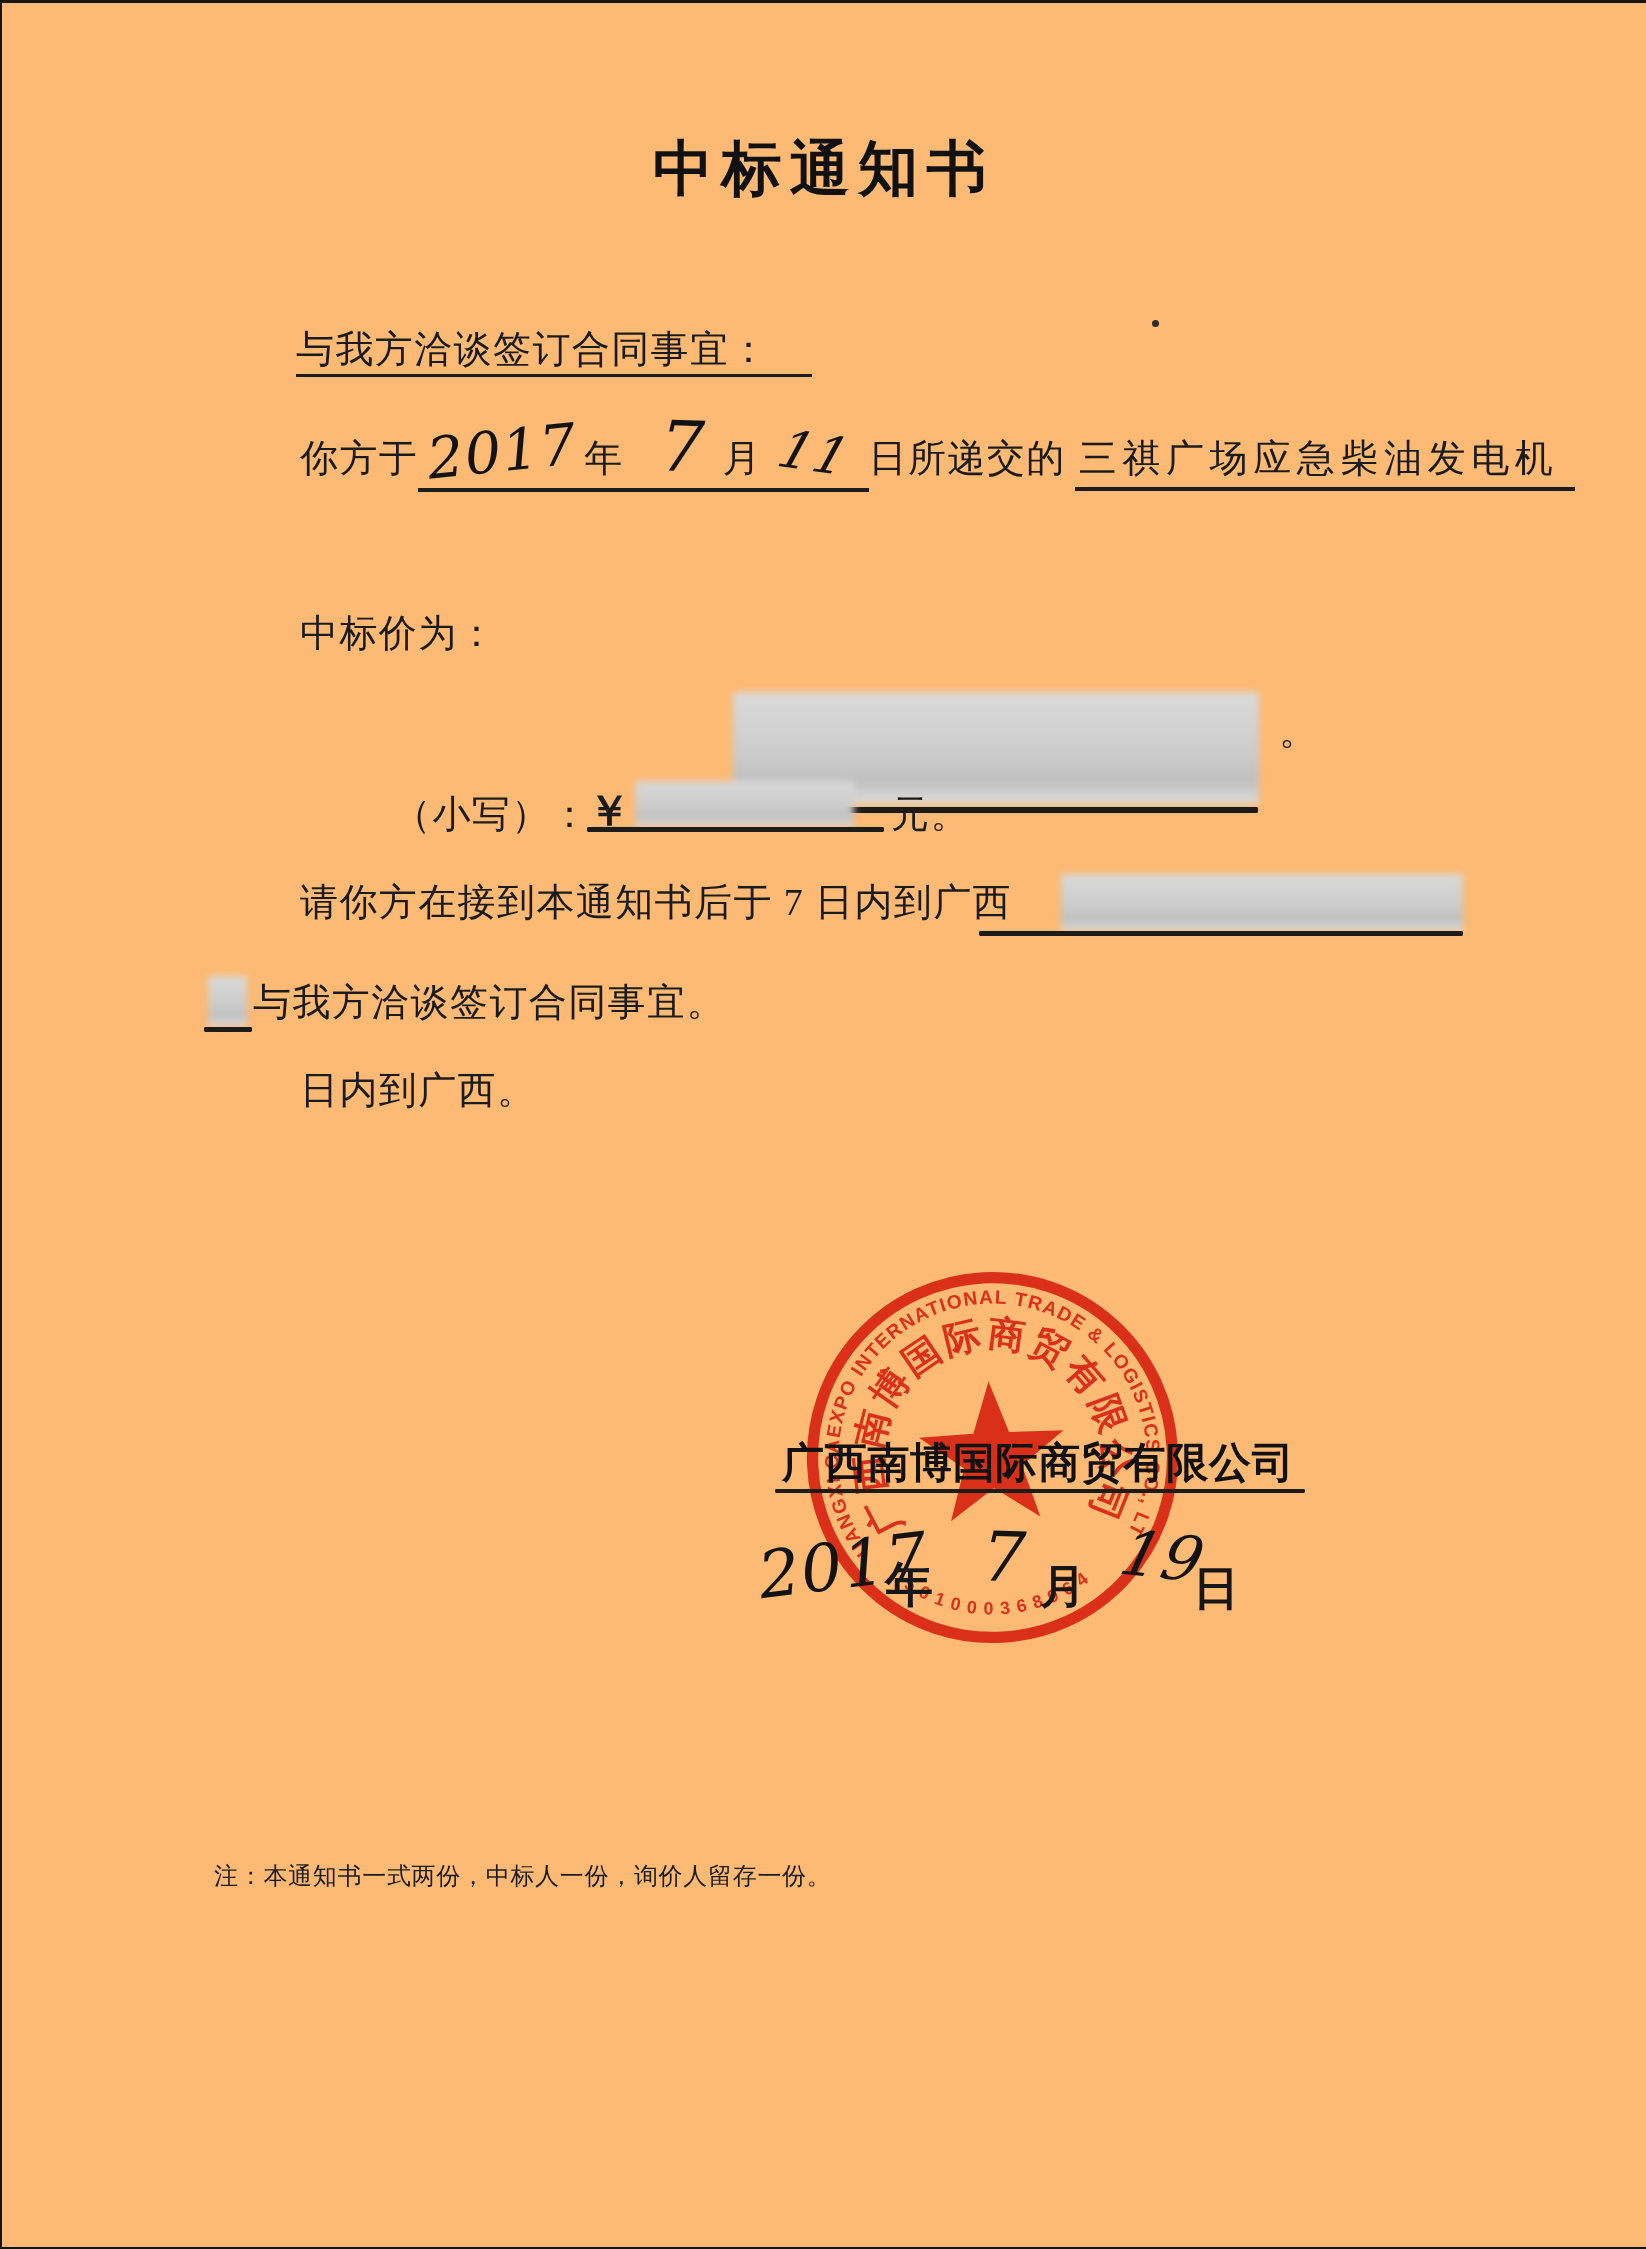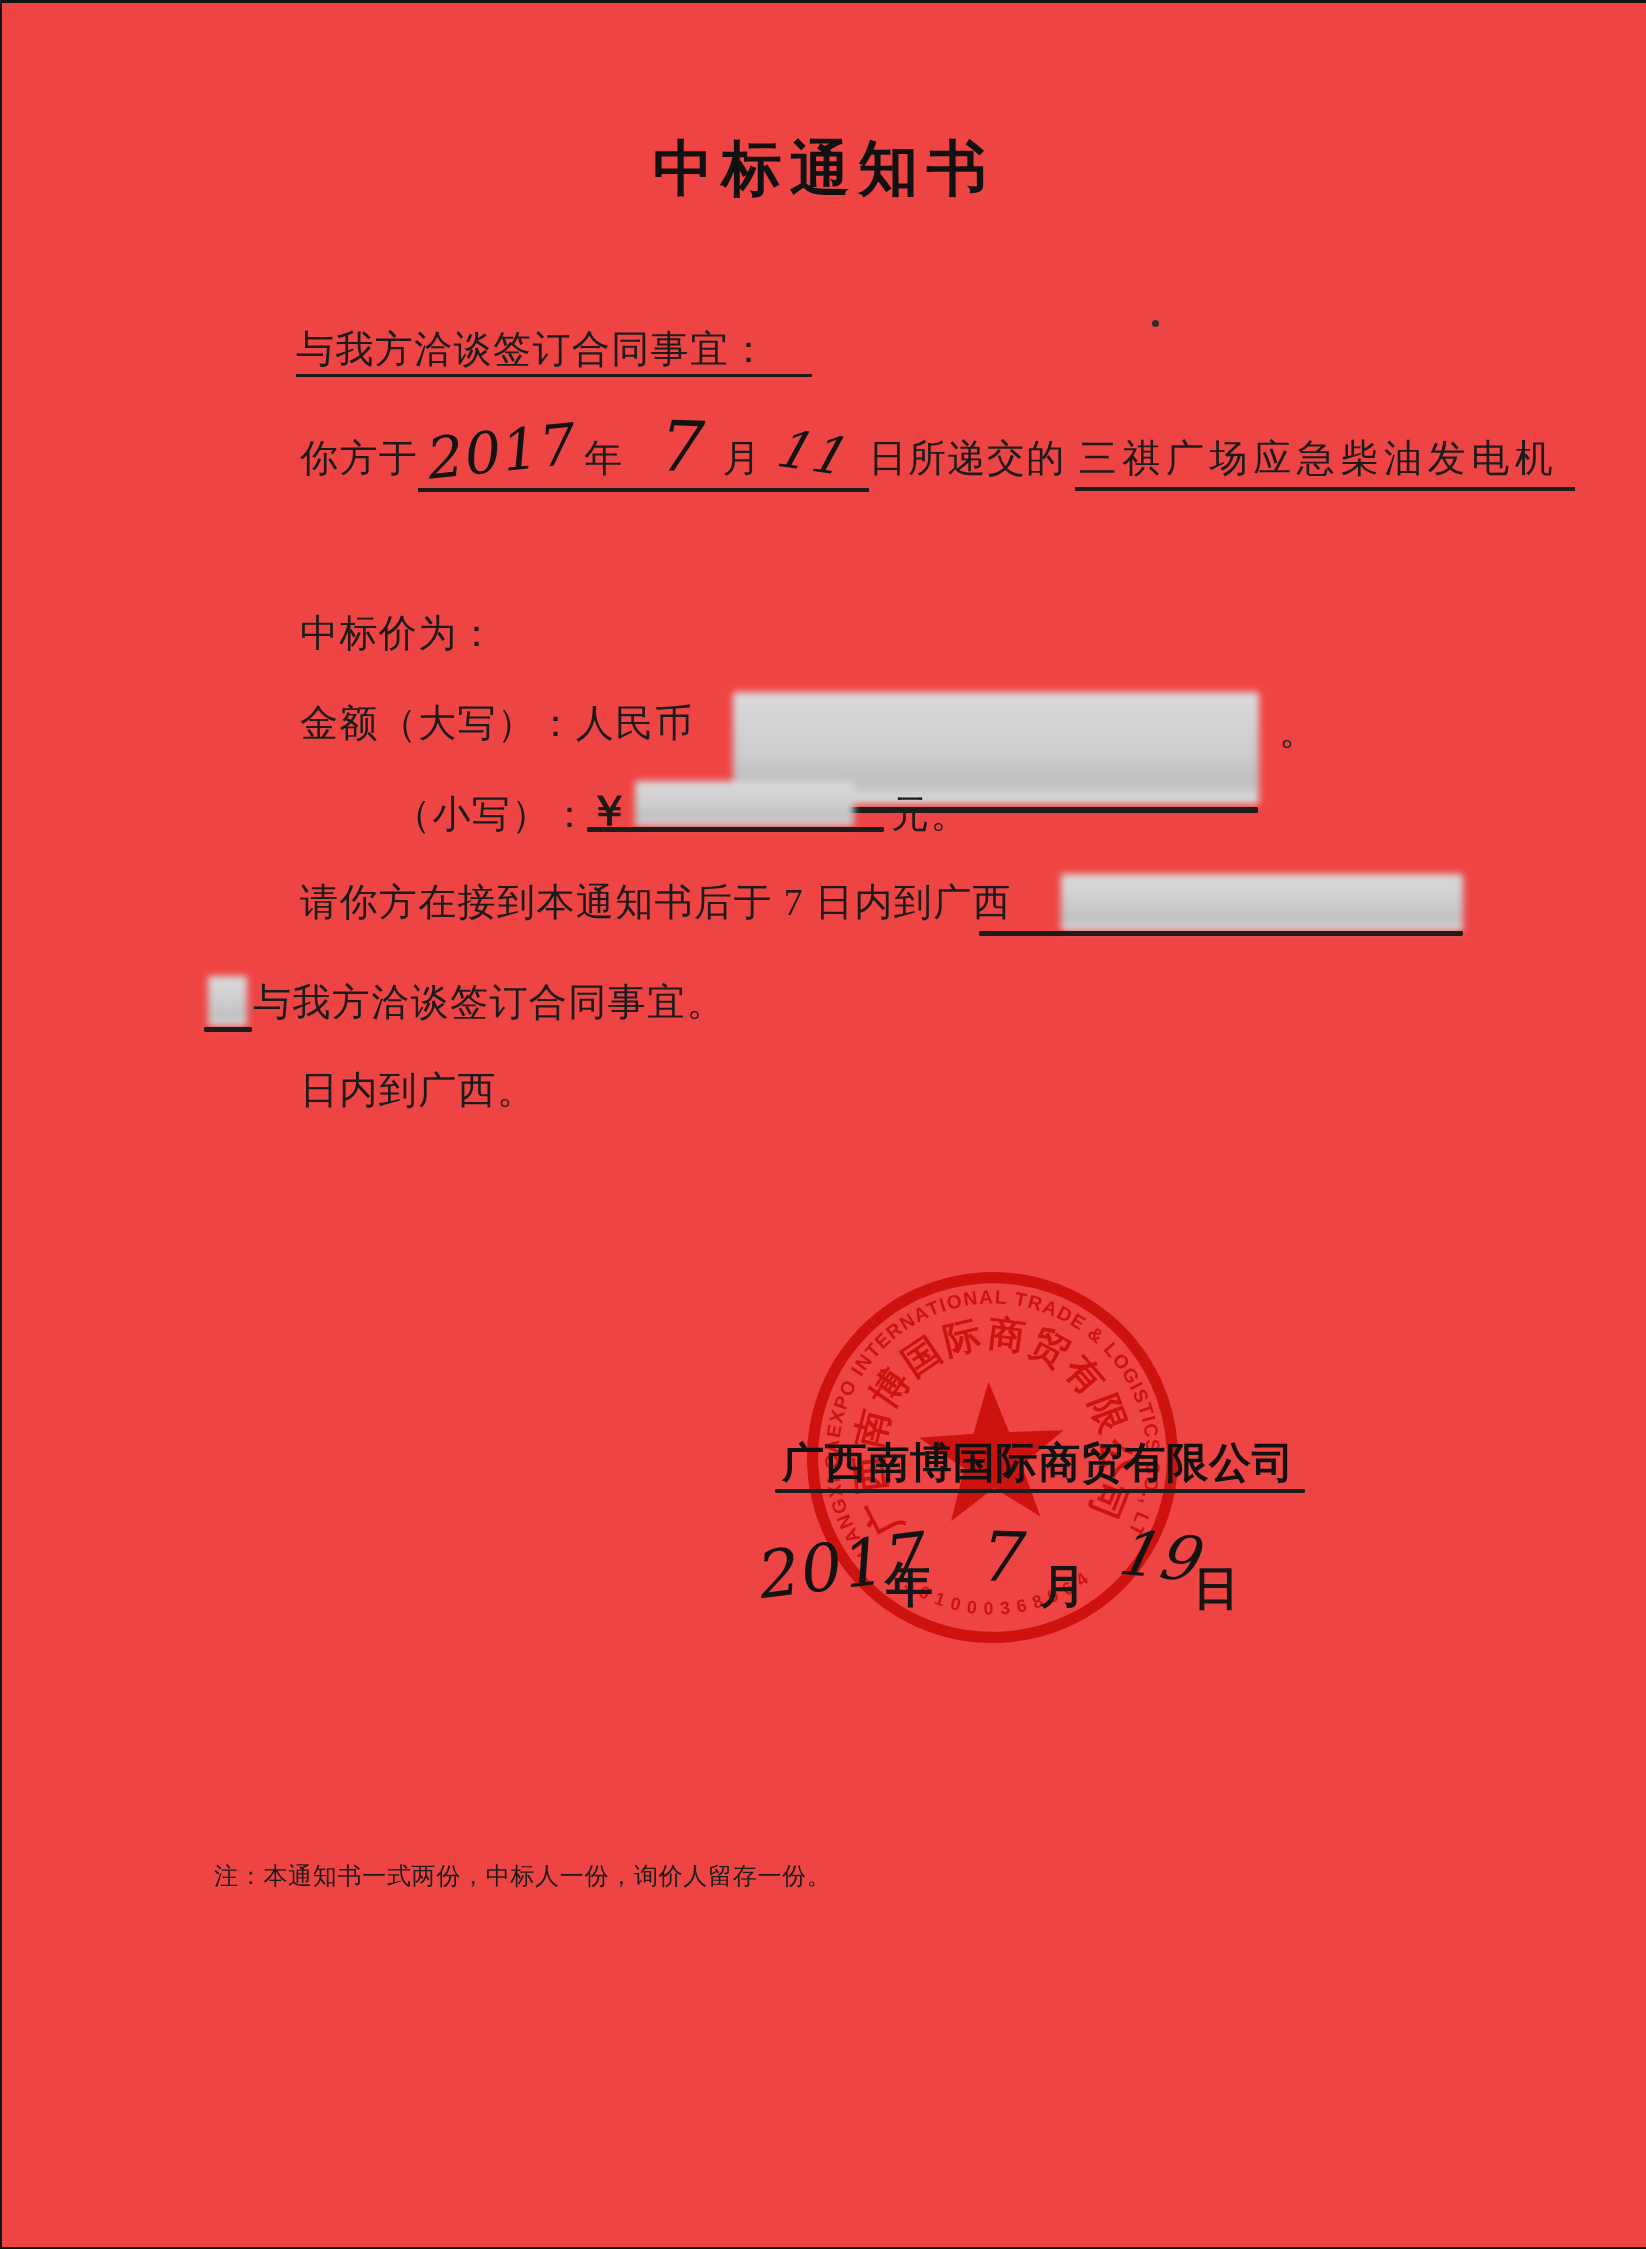--- a/index.html
+++ b/index.html
@@ -1,18 +1,18 @@
 <!DOCTYPE html>
 <html style="--stamp-red: #d7281b;font-size:11.2px"><head>
 <meta charset="utf-8">
 <style>
   :root { --stamp-red:#d7281b; --ink:#1b1b1b; }
   html,body{margin:0;padding:0;}
   body{width:1647px;height:2250px;background:#ffffff;font-family:"Liberation Serif",serif;}
-  .page{position:absolute;left:0;top:0;width:1647px;height:2250px;background:#ef4444;
+  .page{position:absolute;left:0;top:0;width:1647px;height:2250px;background:#fdba74;
         border-top:3.5px solid #141414;border-bottom:3.5px solid #141414;
         border-left:2.1px solid #141414;border-right:1.4px solid #141414;
         box-sizing:border-box;overflow:hidden;}
   .t{position:absolute;white-space:nowrap;color:var(--ink);font-size:38px;line-height:1.25;letter-spacing:1.4px;}
   .title{font-family:"Liberation Sans",sans-serif;font-weight:700;font-size:60px;letter-spacing:8.4px;color:#111;}
   .row{display:flex;align-items:baseline;}
   .blank-line{border-bottom:4.2px solid #1c1c1c;display:inline-flex;align-items:baseline;}
   .u-text{border-bottom:3.5px solid #1c1c1c;padding:0 43px 4.2px 0;}
   .hw{font-family:"DejaVu Serif",serif;font-style:italic;font-weight:500;display:inline-block;color:#131313;}
   .printed-date{font-weight:600;color:#161616;}
@@ -49,21 +49,20 @@
       <span>月</span>
       <span class="hw" style="font-size:52px;line-height:.9;margin-left:18px;transform:rotate(8deg) skewX(-10deg);">11</span>
     </span>
     <span>日所递交的</span>
     <span class="blank-line" style="margin-left:9px;padding:0 17px 4.2px 4.2px;letter-spacing:5.6px;">三祺广场应急柴油发电机</span>
   </div>
 
 
   <div class="t" style="left:298px;top:607px;">中标价为：</div>
 
-  <div class="t" style="left:298px;top:697px;">金额（大写）：人民币</div>
   <div class="redact" style="left:731px;top:689px;width:526px;height:112px;"></div>
   <div class="uline" style="left:736px;top:804px;width:520px;height:5.6px;"></div>
   <div class="t" style="left:1277px;top:705px;">。</div>
 
   <div class="t" style="left:391px;top:788px;">（小写）：</div>
   <div class="t" style="left:586px;top:782px;font-size:42px;font-weight:600;">￥</div>
   <div class="redact" style="left:633px;top:778px;width:219px;height:45px;"></div>
   <div class="uline" style="left:585px;top:824px;width:297px;height:4.9px;"></div>
   <div class="t" style="left:889px;top:788px;">元。</div>
 

